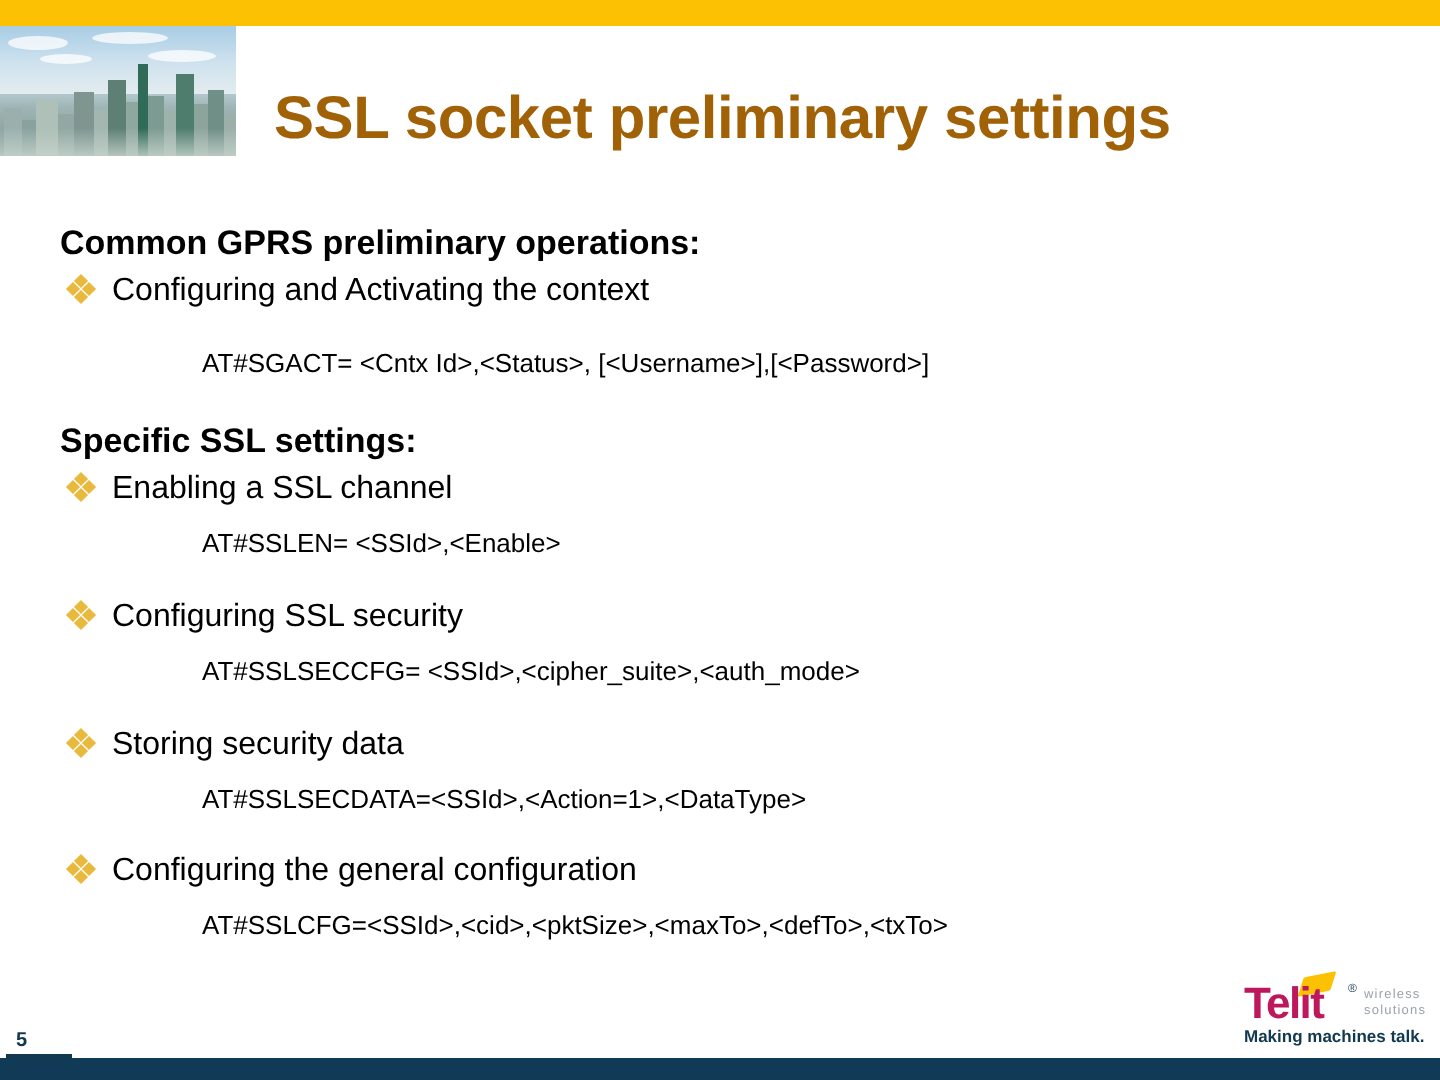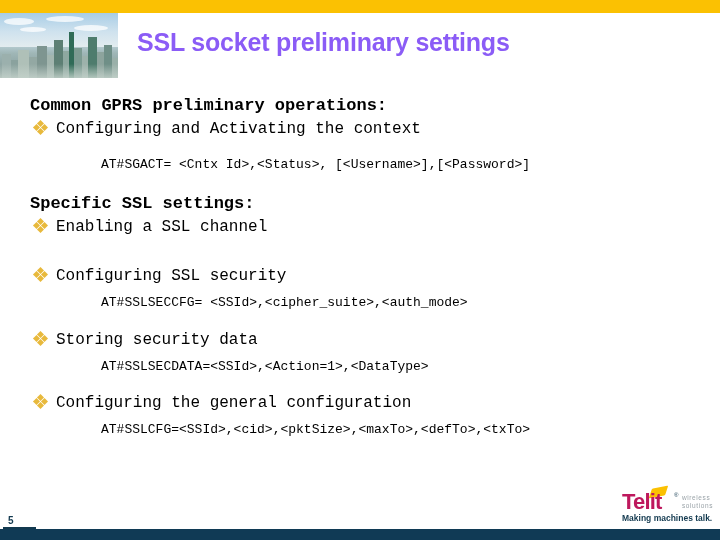--- a/index.html
+++ b/index.html
@@ -56,35 +56,34 @@
   }
   .haze {
     position: absolute;
     left: 0; bottom: 0; width: 118px; height: 14px;
     background: linear-gradient(to bottom, rgba(180,200,195,0) 0%, rgba(196,210,203,0.85) 100%);
   }
 
   .slide-title {
     position: absolute;
     left: 137px;
-    top: 28px;
-    font-size: 25px;
-    font-weight: bold;
-    color: #8b5cf6;
+    top: 43px;
+    font-size: 30px;
+    font-weight: bold;
+    color: #a16207;
     letter-spacing: -0.2px;
     white-space: nowrap;
   }
 
   
   .body-area {
     position: absolute;
     left: 0;
-    top: 96px;
+    top: 112px;
     width: 568px;
-    font-family: Liberation Mono, monospace;
   }
   .section-head {
     font-size: 17px;
     font-weight: bold;
     color: #000000;
     margin-left: 30px;
   }
   .bullet-row {
     display: flex;
     align-items: baseline;
@@ -265,20 +264,21 @@
     <div class="bullet-row">
       <span class="bullet-glyph">
         <i class="d-l"></i>
           <i class="d-t"></i>
           <i class="d-b"></i>
           <i class="d-r"></i>
       </span>
       <span class="bullet-text">Enabling a SSL channel</span>
     </div>
     <div class="sp-1"></div>
+    <div class="cmd">AT#SSLEN= &lt;SSId&gt;,&lt;Enable&gt;</div>
 
     <div class="sp-5"></div>
 
     <div class="bullet-row">
       <span class="bullet-glyph">
         <i class="d-l"></i>
           <i class="d-t"></i>
           <i class="d-b"></i>
           <i class="d-r"></i>
       </span>

